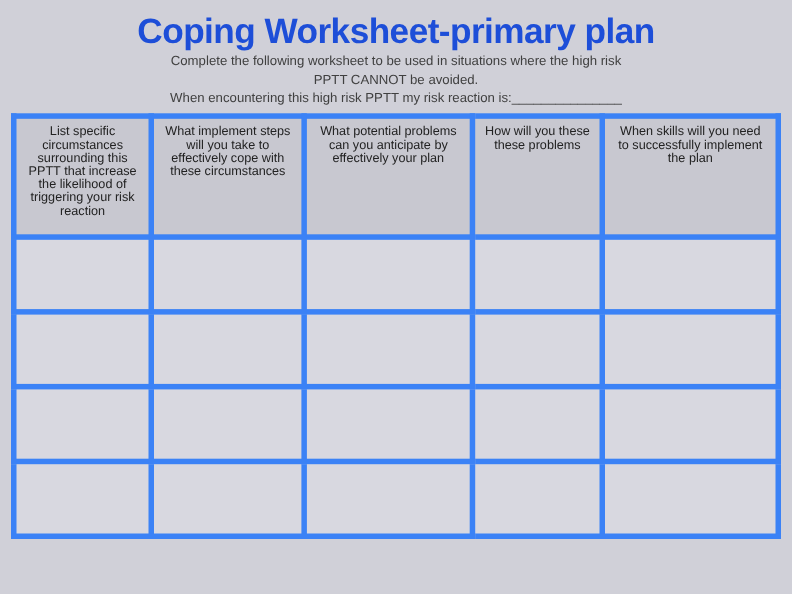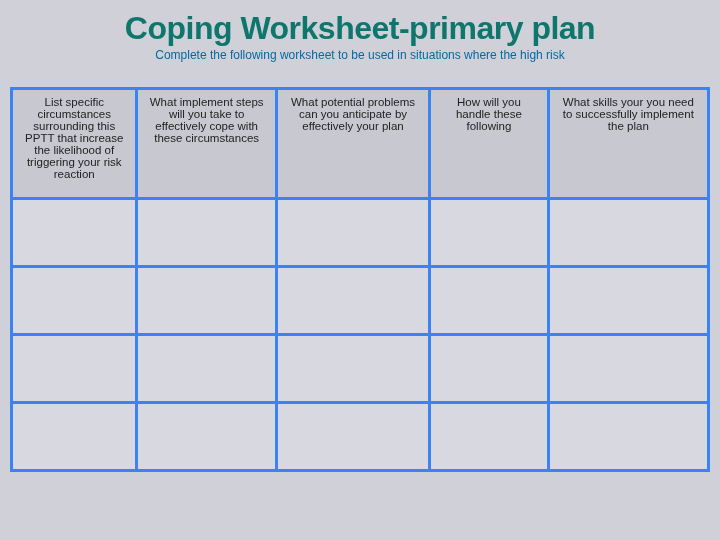--- a/index.html
+++ b/index.html
@@ -24,43 +24,43 @@
     }
 
     .header {
       text-align: center;
       margin-bottom: 6px;
     }
 
     .header h1 {
       font-size: 32px;
       font-weight: bold;
-      color: #0f766e;
+      color: #1d4ed8;
       letter-spacing: -0.5px;
     }
 
     .header p {
       font-size: 12px;
-      color: #0369a1;
+      color: #404040;
       line-height: 1.4;
     }
 
     .table-wrapper {
       width: 100%;
       border-collapse: collapse;
     }
 
     table {
       width: 100%;
       border-collapse: collapse;
       table-layout: fixed;
     }
 
     th, td {
-      border: 3px solid #3b82f6;
+      border: 5px solid #3b82f6;
       padding: 6px 8px;
       vertical-align: top;
       font-size: 11.5px;
       color: #222;
       background: #d8d8e0;
     }
 
     th {
       background: #c8c8d0;
       font-weight: normal;
@@ -83,40 +83,41 @@
     col.col5 { width: 23%; }
   </style>
 </head>
 <body>
 
 <div class="page">
   <div class="header">
     <h1>Coping Worksheet-primary plan</h1>
     <p>
       <span>Complete the following worksheet to be used in situations where the high risk</span><br>
-      <br>
+      <span>PPTT CANNOT be avoided.</span><br>
+      <span>When encountering this high risk PPTT my risk reaction is:_______________</span>
     </p>
   </div>
 
   <div class="table-wrapper">
     <table>
       <colgroup>
         <col class="col1">
         <col class="col2">
         <col class="col3">
         <col class="col4">
         <col class="col5">
       </colgroup>
       <thead>
         <tr class="header-row">
           <th>List specific circumstances surrounding this PPTT that increase the likelihood of triggering your risk reaction</th>
           <th>What implement steps will you take to effectively cope with these circumstances</th>
           <th>What potential problems can you anticipate by effectively your plan</th>
-          <th>How will you handle these following</th>
-          <th>What skills your you need to successfully implement the plan</th>
+          <th>How will you these these problems</th>
+          <th>When skills will you need to successfully implement the plan</th>
         </tr>
       </thead>
       <tbody>
         <tr class="data-row">
           <td></td>
           <td></td>
           <td></td>
           <td></td>
           <td></td>
         </tr>

